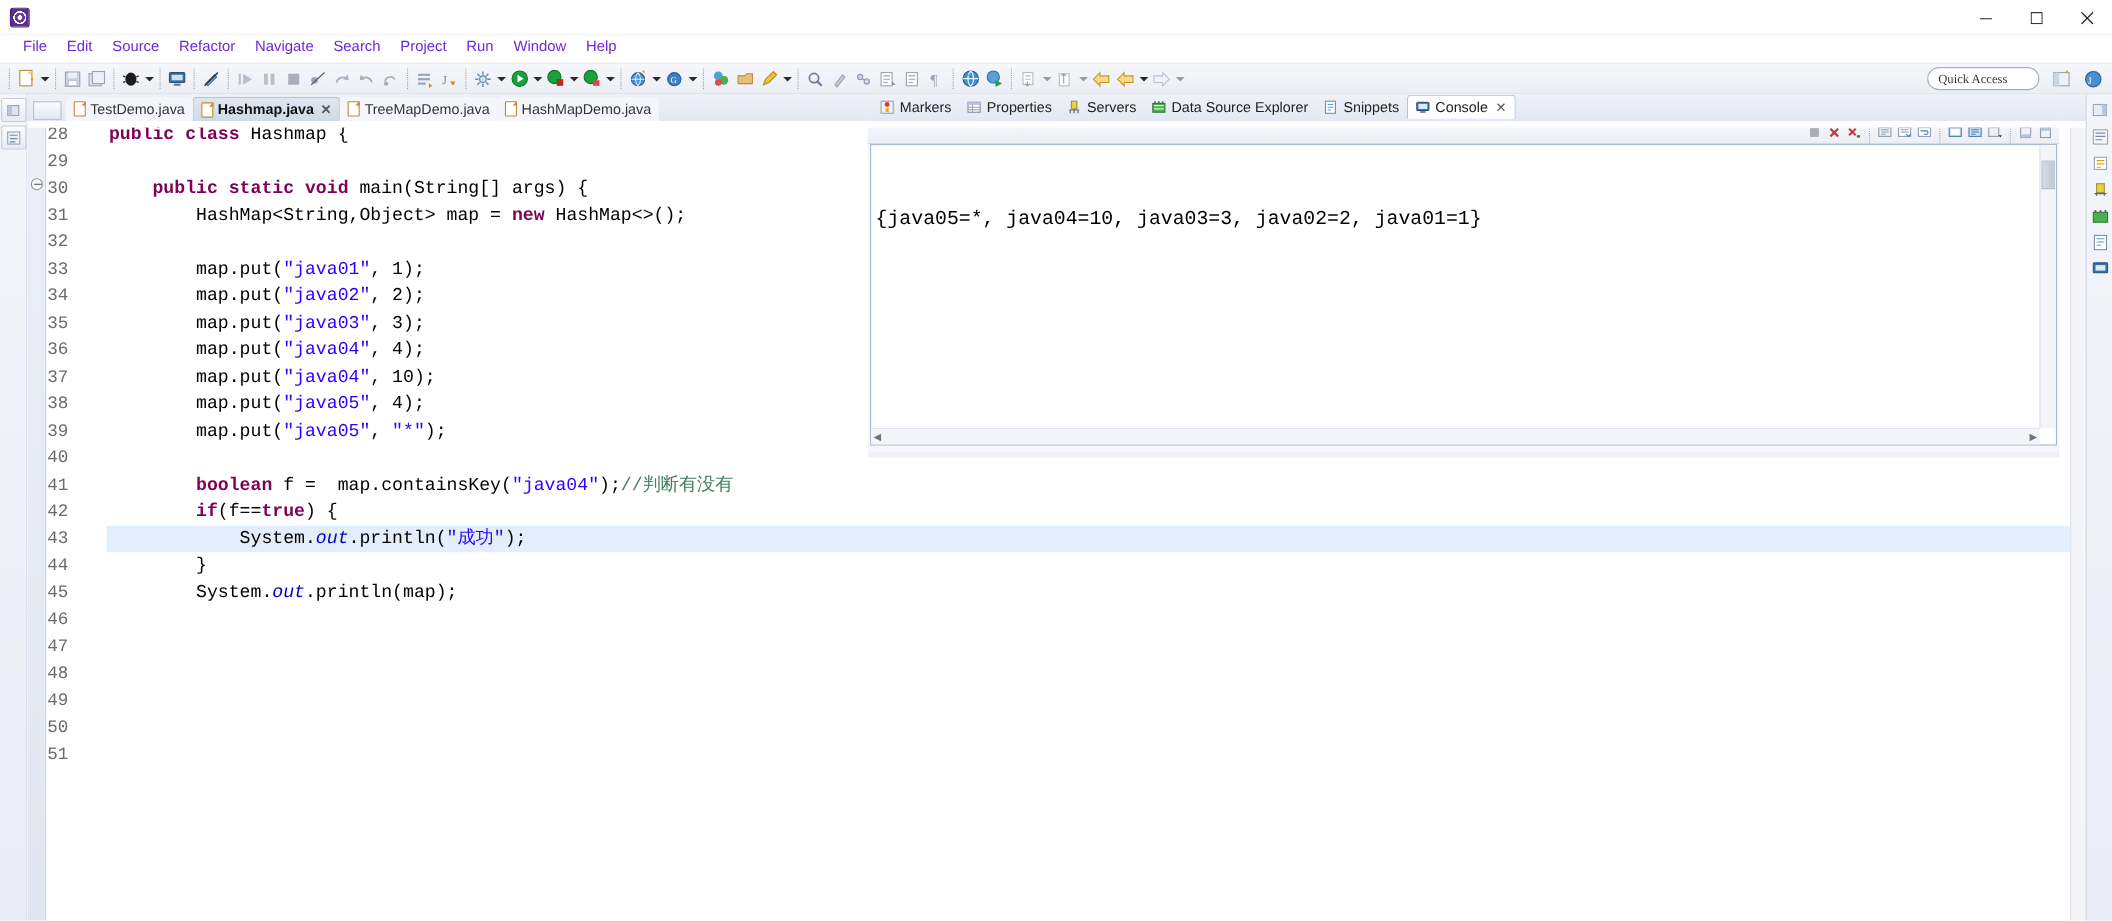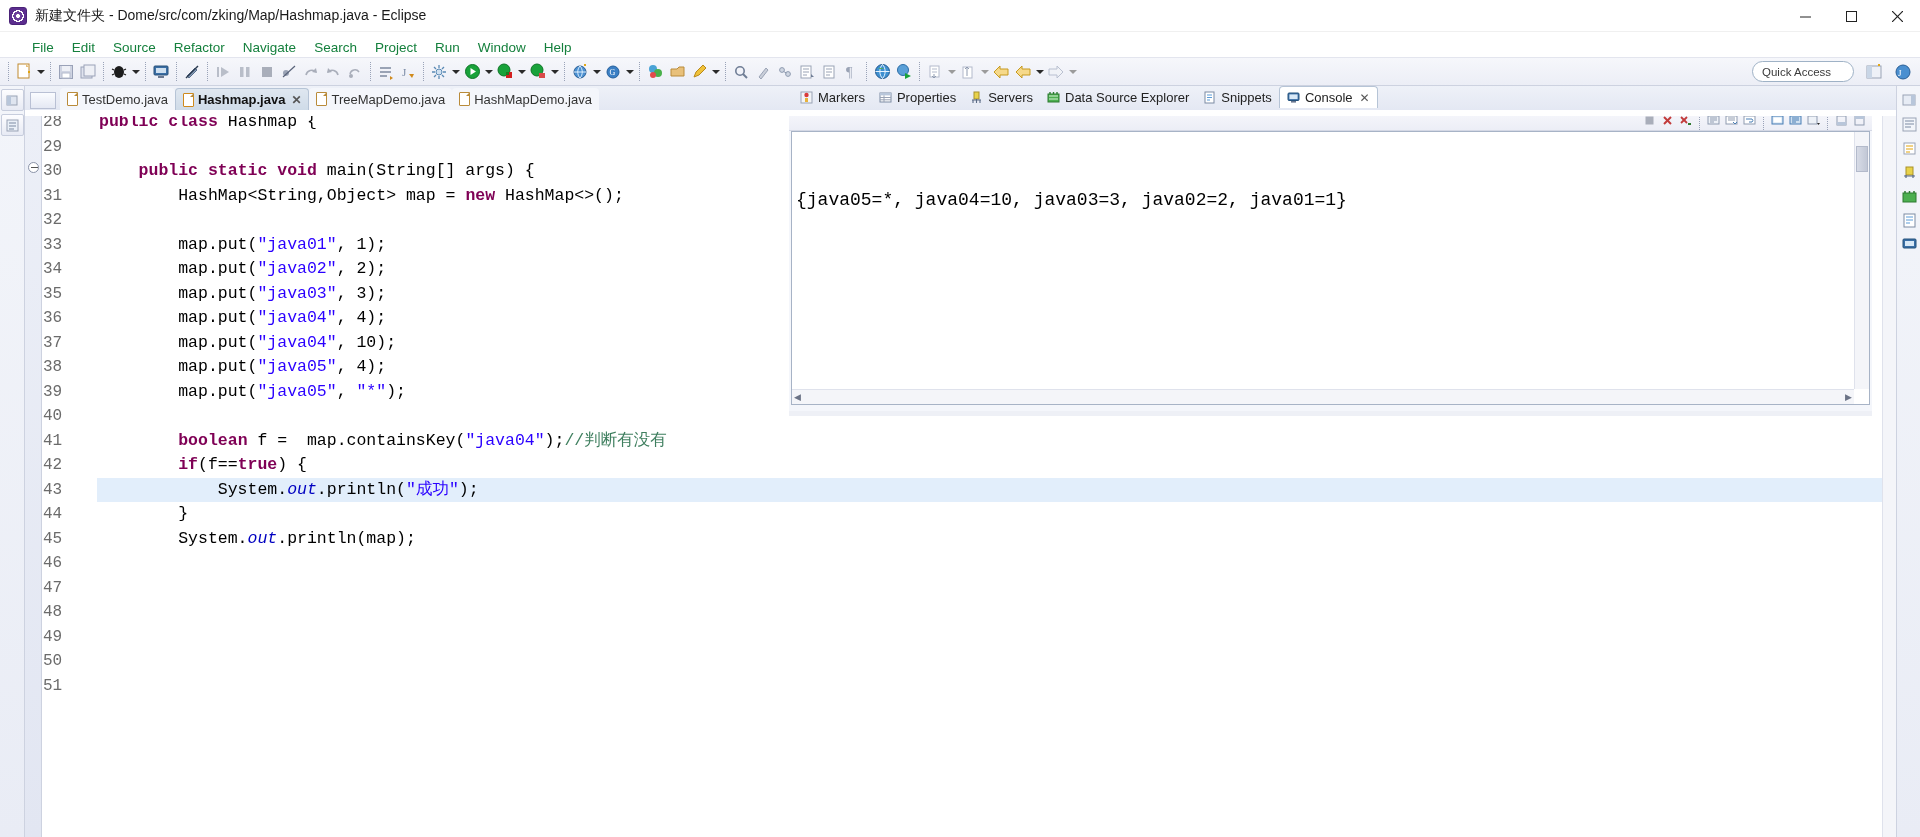--- a/index.html
+++ b/index.html
@@ -12,39 +12,39 @@
   .app-icon { width:18px;height:18px;margin:0 8px 0 9px; border-radius:3px;
     background:radial-gradient(circle at 50% 50%, #ffffff 0 18%, #6a3d9a 19% 40%, #ffffff 41% 52%, #5b2d8e 53% 100%);
     border:1px solid #4a2278; flex:none; }
   .title-text { font-size:14px; color:#1a1a1a; white-space:nowrap; }
   .win-btns { position:absolute; right:0; top:0; height:32px; display:flex; }
   .win-btn { width:46px;height:32px; display:flex;align-items:center;justify-content:center;
     font-size:14px; color:#333; }
   .win-btn svg { display:block; }
 
   
-  .menubar { height:25px; display:flex; align-items:flex-end; padding-left:23px;
-    background:#ffffff; font-size:13.5px; color:#15803d; }
+  .menubar { height:25px; display:flex; align-items:flex-start; padding-left:12px;
+    background:#ffffff; font-size:13.5px; color:#6d28d9; }
   .menubar .mi { padding:2px 9px; white-space:nowrap; }
 
   
   .toolbar { height:29px; background:linear-gradient(#f6f7fb,#eceef6);
     border-top:1px solid #e3e5ee; border-bottom:1px solid #cdd2e0;
     display:flex; align-items:center; padding:0 4px; position:relative; }
   .tb-sep { width:1px;height:19px;margin:0 4px;
     border-left:1px dotted #9aa3b8; }
   .tb-item { width:22px;height:22px; display:flex;align-items:center;justify-content:center; }
   .tb-arrow { width:11px;height:22px; display:flex;align-items:center;justify-content:center; }
   .tb-arrow:after { content:""; border-left:4px solid transparent; border-right:4px solid transparent;
     border-top:4px solid #2a2a2a; }
   .tb-arrow.dim:after { border-top-color:#9b9b9b; }
 
   .quick-access { position:absolute; right:66px; top:3px; width:102px; height:21px;
     background:#ffffff; border:1px solid #9fb2c6; border-radius:11px;
-    font-size:11.5px; color:#3a3a3a; display:flex; align-items:center; padding-left:9px; }
+    font-size:11.5px; color:#3a3a3a; display:flex; align-items:center; padding-left:9px;font-family:Liberation Serif, serif; }
   .persp { position:absolute; right:4px; top:3px; display:flex; gap:3px; }
   .persp-btn { width:26px;height:22px; display:flex;align-items:center;justify-content:center; }
 
   
   .workbench { position:relative; height:calc(837px - 32px - 25px - 29px); background:#ffffff; }
 
   
   .left-strip { position:absolute; left:0; top:0; width:25px; bottom:0;
     background:linear-gradient(#f3f5fa,#e9ecf5); border-right:1px solid #cdd2e0; }
   .left-strip .ls-btn { width:23px;height:22px;margin:3px 1px;
@@ -138,21 +138,20 @@
     background:linear-gradient(90deg,#d7dbe6,#c2c8d6); border:1px solid #b3bacb; }
 
   .cons-divider { position:absolute; left:764px; top:325px; right:24px; height:5px;
     background:#eef0f6; }
 </style>
 </head>
 <body>
 
 <div class="titlebar">
   <div class="app-icon"></div>
-  <div class="title-text">新建文件夹 - Dome/src/com/zking/Map/Hashmap.java - Eclipse</div>
   <div class="win-btns">
     <div class="win-btn">
       <svg width="11" height="11" viewBox="0 0 11 11">
           <line x1="0" y1="6" x2="11" y2="6" stroke="#222" stroke-width="1"></line>
         </svg>
     </div>
     <div class="win-btn">
       <svg width="11" height="11" viewBox="0 0 11 11">
           <rect x="0.5" y="0.5" width="10" height="10" fill="none" stroke="#222" stroke-width="1"></rect>
         </svg>

